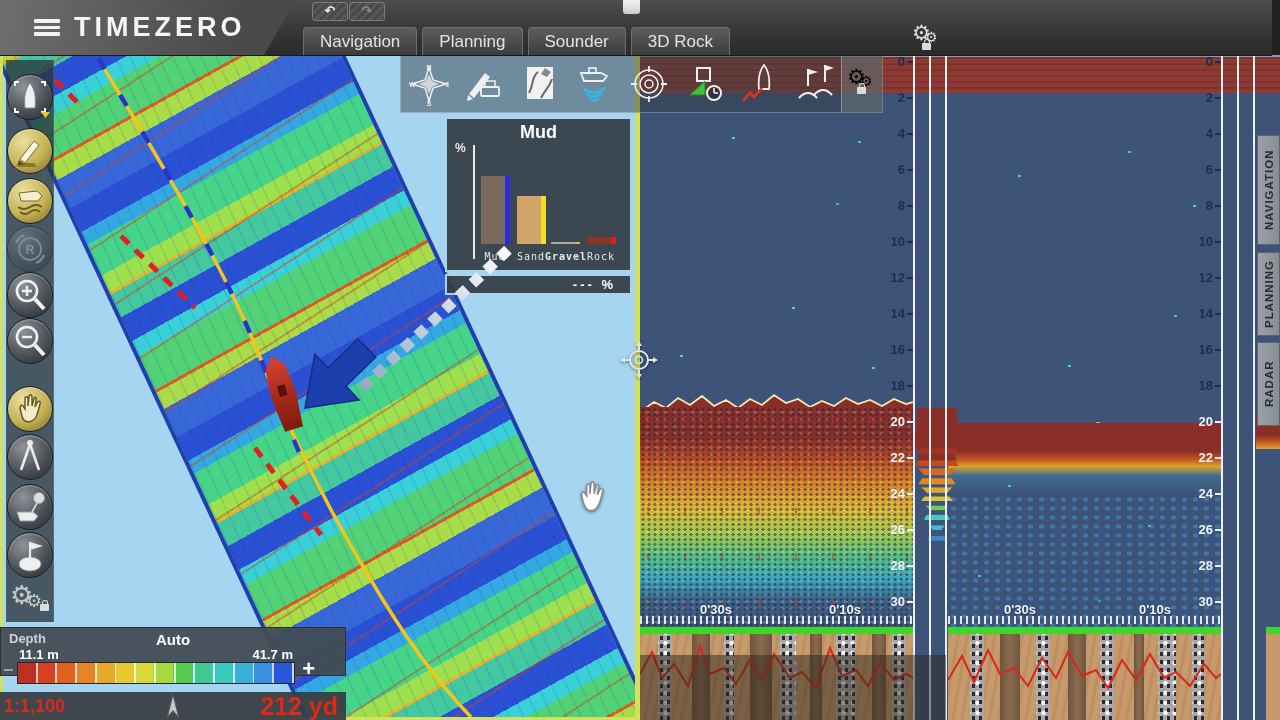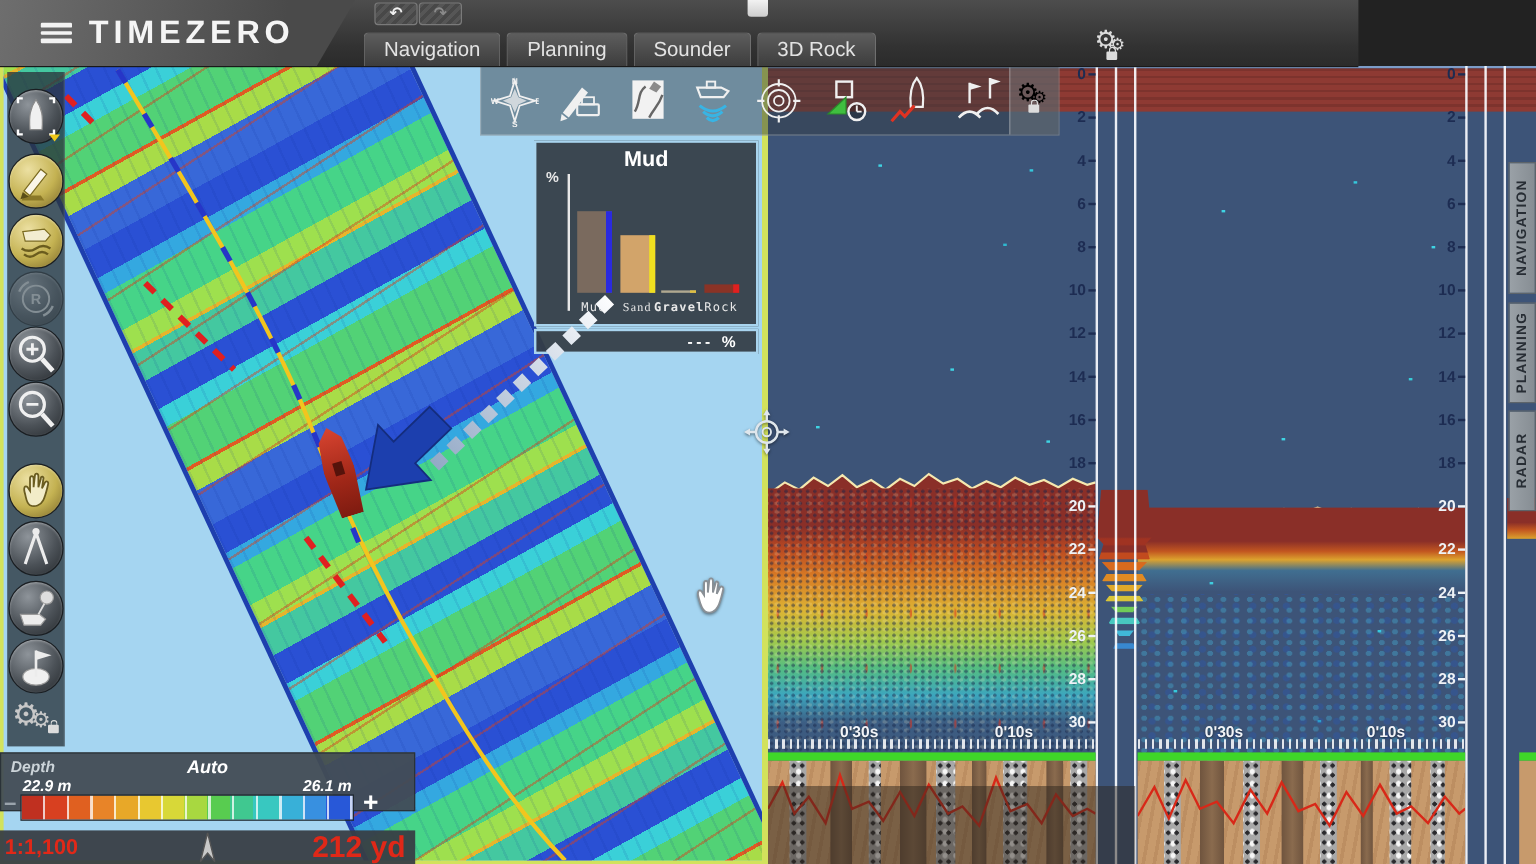--- a/index.html
+++ b/index.html
@@ -1,19 +1,19 @@
 <!DOCTYPE html>
 <html><head>
 <meta charset="utf-8">
 <style>
   html,body{margin:0;padding:0;background:#222;}
   #screen{position:relative;width:1280px;height:720px;overflow:hidden;
     font-family:"Liberation Sans","DejaVu Sans",sans-serif;-webkit-font-smoothing:antialiased;}
   
-  #topbar{position:absolute;left:0;top:0;width:1132px;height:55px;
+  #topbar{position:absolute;left:0;top:0;width:1272px;height:55px;
     background:linear-gradient(180deg,#4d4d4d,#323232 70%,#2b2b2b);border-bottom:1px solid #191919;z-index:70;}
   #brand{position:absolute;left:0;top:0;width:312px;height:55px;
     background:linear-gradient(100deg,#6e6e6e,#4a4a4a 75%);
     clip-path:polygon(0 0,296px 0,264px 100%,0 100%);}
   #hamburger{position:absolute;left:34px;top:19px;width:26px;height:17px;}
   #hamburger span{display:block;width:26px;height:3.5px;background:#f2f2f2;margin-bottom:3.2px;border-radius:1px;}
   #brandname{position:absolute;left:74px;top:12px;font-size:27px;font-weight:bold;color:#f5f5f5;letter-spacing:4px;}
   .histbtn{position:absolute;top:2px;width:34px;height:17px;border:1px solid #7a7a7a;border-radius:3px;
     background:repeating-linear-gradient(135deg,#565656 0 3px,#484848 3px 6px);
     color:#f0f0f0;font-size:13px;line-height:15px;text-align:center;font-weight:bold;}
@@ -117,21 +117,21 @@
   #mudy{position:absolute;left:8px;top:22px;font-size:12px;font-weight:bold;color:#e8e8e8;}
   #mudaxis{position:absolute;left:26px;top:26px;width:2px;height:114px;background:#e8e8e8;}
   #mudbars{position:absolute;left:0;top:0;width:183px;height:151px;}
   .mbar{position:absolute;bottom:26px;width:24px;}
   .mlbl{position:absolute;bottom:8px;width:40px;text-align:center;font-size:10px;letter-spacing:1px;color:#e8e8e8;font-family:"DejaVu Sans Mono",monospace;}
   #mudfooter{position:absolute;left:445px;top:274px;width:187px;height:21px;box-sizing:border-box;z-index:30;
     background:rgba(52,62,70,.94);border:2px solid #a8d4ee;color:#fff;font-size:13px;font-weight:bold;
     text-align:right;padding-right:14px;letter-spacing:3px;line-height:17px;}
   #dashsvg{position:absolute;left:0;top:0;z-index:40;pointer-events:none;}
   
-  #legend{position:absolute;left:0;top:627px;width:346px;height:49px;background:rgba(66,76,84,.95);z-index:45;border:1px solid #2a3238;box-sizing:border-box;font-style:italic;}
+  #legend{position:absolute;left:0;top:627px;width:346px;height:49px;background:rgba(66,76,84,.95);z-index:45;border:1px solid #2a3238;box-sizing:border-box;}
   #legend .ttl{position:absolute;left:8px;top:3px;font-size:13px;font-weight:bold;color:#ccd4d9;}
   #legend .mode{position:absolute;left:0;top:3px;width:100%;text-align:center;font-size:15px;font-weight:bold;color:#fff;}
   #legend .min{position:absolute;left:18px;top:19px;font-size:13px;font-weight:bold;color:#fff;}
   #legend .max{position:absolute;right:52px;top:19px;font-size:13px;font-weight:bold;color:#fff;}
   #legend .minus{position:absolute;left:2px;top:32px;font-size:18px;font-weight:bold;color:#9aa4ac;}
   #legend .plus{position:absolute;right:30px;top:28px;font-size:22px;font-weight:bold;color:#fff;}
   #gradbar{position:absolute;left:16px;top:34px;width:276px;height:20px;border:1px solid #202830;
     background:
       repeating-linear-gradient(90deg,transparent 0 17.8px,rgba(255,255,255,.75) 17.8px 19.7px),
       linear-gradient(90deg,#c03020 0 7%,#d84020 7% 14%,#e06020 14% 21%,#e88428 21% 28%,#e8a828 28% 35%,
@@ -488,21 +488,21 @@
   </div>
 
   <div id="mudpopup">
     <div id="mudtitle">Mud</div>
     <div id="mudy">%</div>
     <div id="mudaxis"></div>
     <div id="mudbars">
         <div class="mbar" style="left: 34px; height: 68px; background: rgb(122, 106, 94); border-right: 5px solid rgb(42, 42, 224);"></div>
         <div class="mlbl" style="left: 28px;">Mud</div>
         <div class="mbar" style="left: 70px; height: 48px; background: rgb(210, 164, 106); border-right: 5px solid rgb(240, 224, 32);"></div>
-        <div class="mlbl" style="left: 64px; font-family: Liberation Serif, serif;">Sand</div>
+        <div class="mlbl" style="left: 64px;">Sand</div>
         <div class="mbar" style="left: 104px; height: 2px; background: rgb(176, 168, 144); border-right: 5px solid rgb(224, 192, 64);"></div>
         <div class="mlbl" style="left: 98px; font-weight: bold;">Gravel</div>
         <div class="mbar" style="left: 140px; height: 7px; background: rgb(138, 51, 38); border-right: 5px solid rgb(224, 32, 32);"></div>
         <div class="mlbl" style="left: 134px;">Rock</div>
       </div>
   </div>
   <div id="mudfooter">--- %</div>
 
   <svg id="dashsvg" width="1280" height="720">
     <defs>
@@ -510,22 +510,22 @@
         <stop offset="0" stop-color="#93a9c6"></stop>
           <stop offset="1" stop-color="#ffffff"></stop>
       </linearGradient>
     </defs>
     <line x1="362" y1="388" x2="512" y2="246" stroke="url(#dg)" stroke-width="11" stroke-dasharray="11 8"></line>
   </svg>
 
   <div id="legend">
     <div class="ttl">Depth</div>
     <div class="mode">Auto</div>
-    <div class="min">22.9 m</div>
-    <div class="max">26.1 m</div>
+    <div class="min">11.1 m</div>
+    <div class="max">41.7 m</div>
     <div class="minus">−</div>
     <div id="gradbar"></div>
     <div class="plus">+</div>
   </div>
   <div id="scalebar">
     <div class="ratio">1:1,100</div>
     <svg width="30" height="28" style="position:absolute;left:158px;top:0">
       <polygon points="9,26 15,2 21,26 15,19" fill="#c8c8c8" stroke="#555" stroke-width="1.2"></polygon>
     </svg>
     <div class="dist">212 yd</div>

